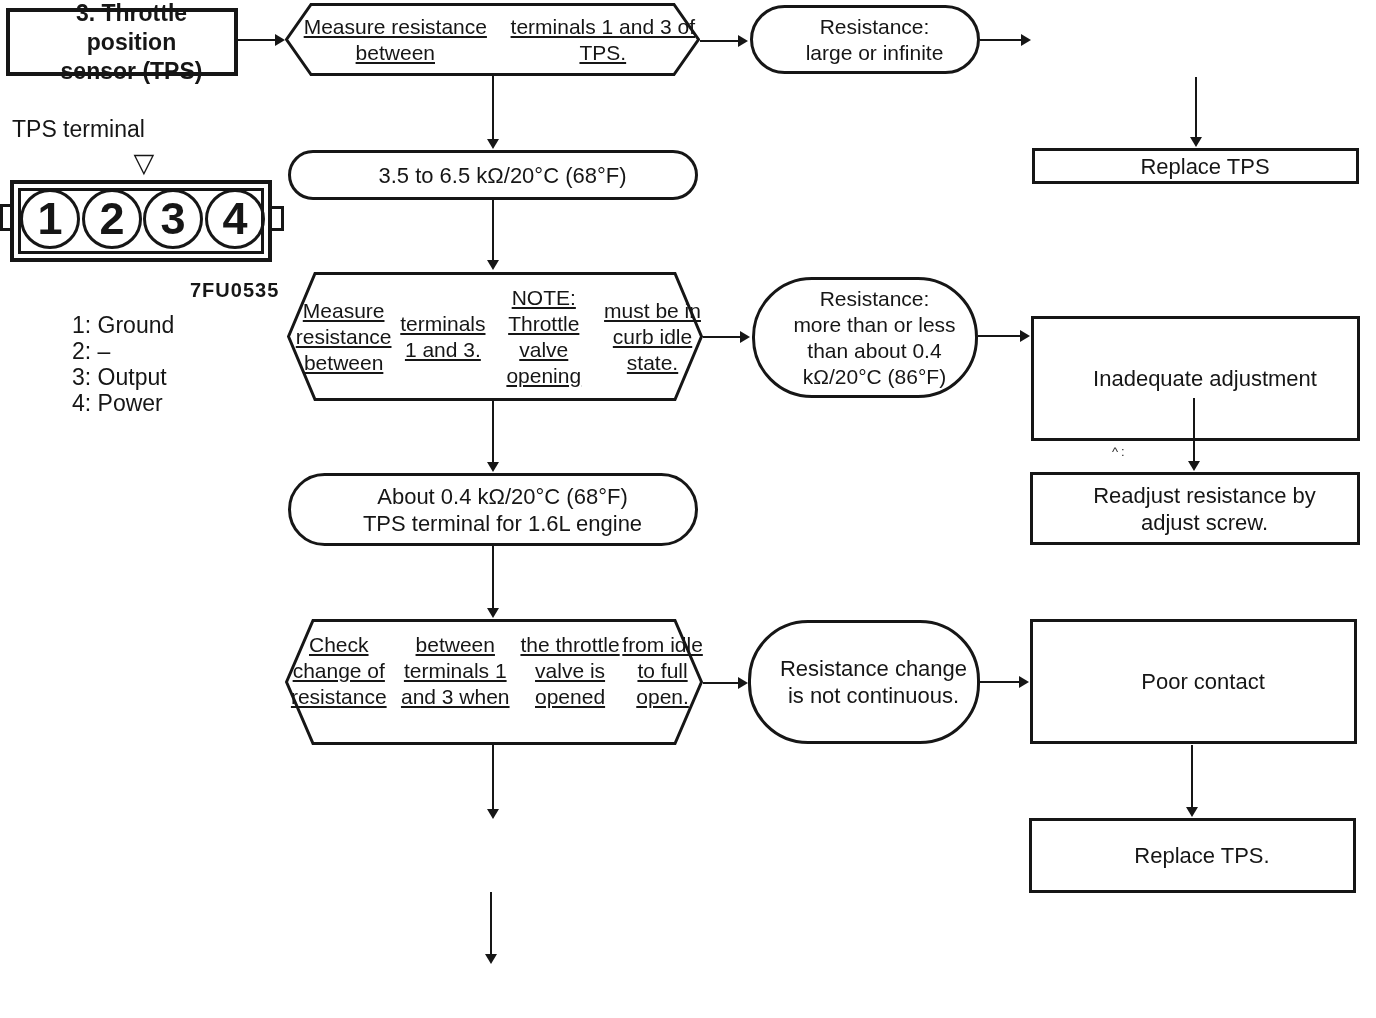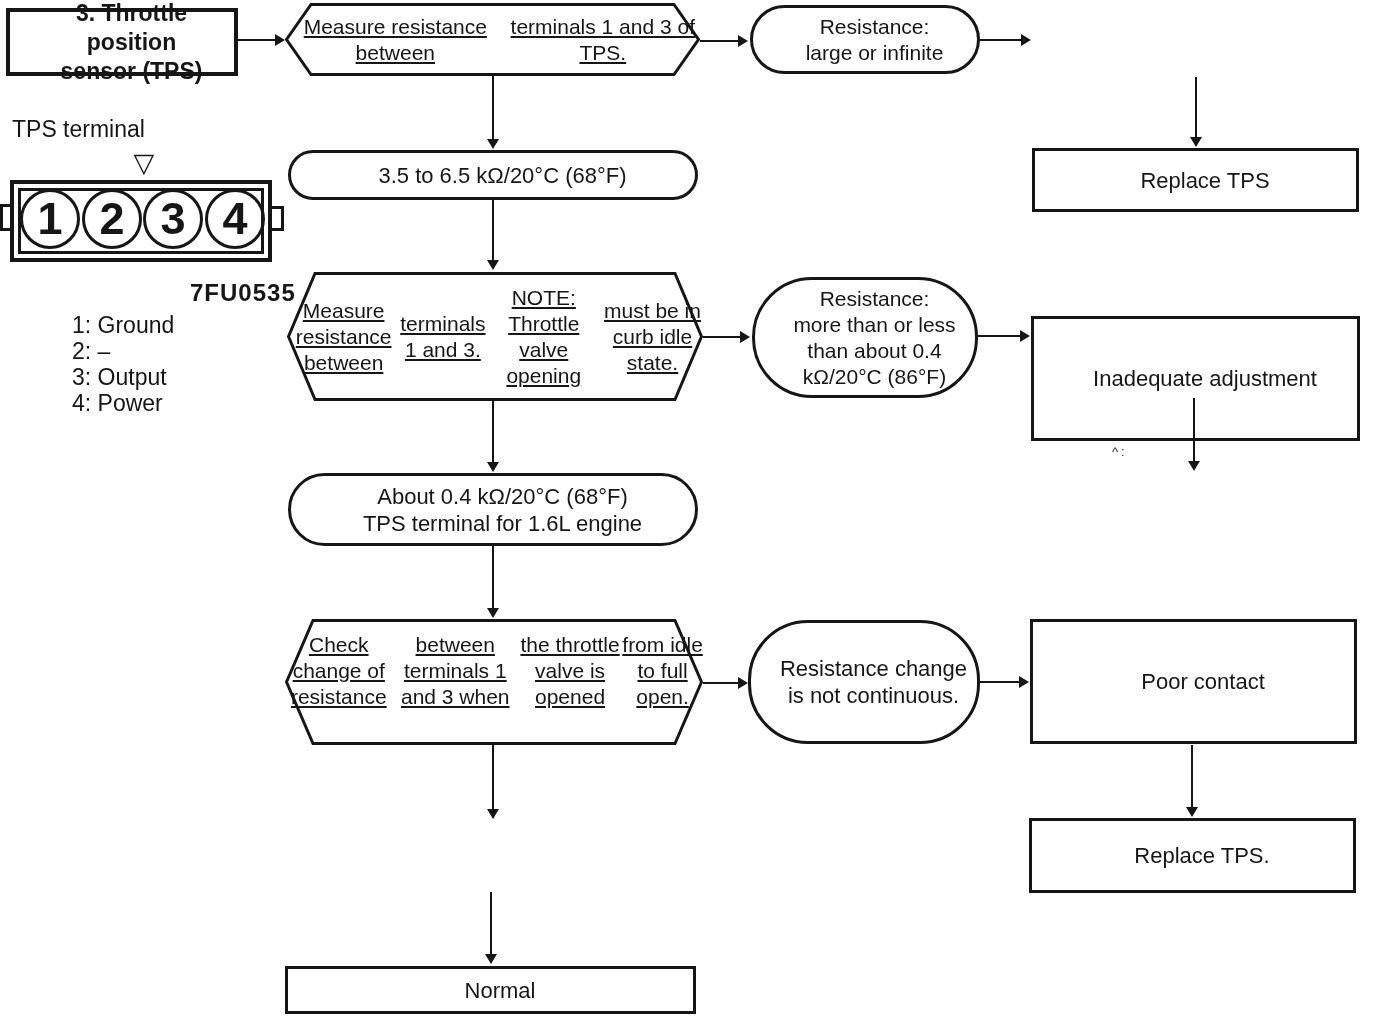--- a/index.html
+++ b/index.html
@@ -27,21 +27,21 @@
   .hline { position:absolute; height:0; border-top:2px solid #161616; }
   .vline { position:absolute; width:0; border-left:2px solid #161616; }
   .arr-r { position:absolute; width:0; height:0;
     border-top:6px solid transparent; border-bottom:6px solid transparent;
     border-left:10px solid #161616; }
   .arr-d { position:absolute; width:0; height:0;
     border-left:6px solid transparent; border-right:6px solid transparent;
     border-top:10px solid #161616; }
   .title-box { border-width:4px; font-weight:bold; font-size:23px; line-height:29px; }
   .caption { position:absolute; font-size:23px; }
-  .figcode { position:absolute; font-size:24px; font-weight:bold; letter-spacing:1px; }
+  .figcode { position:absolute; font-size:20px; font-weight:bold; letter-spacing:1px; }
   .legend { position:absolute; font-size:23px; line-height:26px; }
   .tri { position:absolute; font-size:27px; line-height:27px; }
   .pin-circle {
     position:absolute; width:60px; height:60px; border:3px solid #161616;
     border-radius:50%; background:transparent; box-sizing:border-box;
     display:flex; align-items:center; justify-content:center;
     font-weight:bold; font-size:45px;
   }
   .tab { position:absolute; border:3px solid #161616; background:#ffffff; box-sizing:border-box; }
   .smudge { position:absolute; font-size:13px; color:#2a2a2a; letter-spacing:3px; }
@@ -129,23 +129,20 @@
     </svg>
     <div class="node-text">
       <div>Check change of resistance</div>
       <div>between terminals 1 and 3 when</div>
       <div>the throttle valve is opened</div>
       <div>from idle to full open.</div>
     </div>
   </div>
 
 
-  <div class="box node-text-lg" style="left:285px;top:966px;width:411px;height:48px;">
-    <div>Normal</div>
-  </div>
 
   <div class="box stadium node-text" style="left:750px;top:5px;width:230px;height:69px;">
     <div>
       <div>Resistance:</div>
       <div>large or infinite</div>
     </div>
   </div>
 
   <div class="box blob60 node-text" style="left:752px;top:277px;width:226px;height:121px;">
     <div>
@@ -157,28 +154,34 @@
   </div>
 
   <div class="box blob60 node-text-lg" style="left:748px;top:620px;width:232px;height:124px;">
     <div>
       <div>Resistance change</div>
       <div>is not continuous.</div>
     </div>
   </div>
 
 
-  <div class="box node-text-lg" style="left:1032px;top:148px;width:327px;height:64px;">
+  <div class="box node-text-lg" style="left:1032px;top:148px;width:327px;height:36px;">
     <div>Replace TPS</div>
   </div>
 
   <div class="box node-text-lg" style="left:1031px;top:272px;width:329px;height:125px;margin-top:44px;">
     <div>Inadequate adjustment</div>
   </div>
 
+  <div class="box node-text-lg" style="left:1030px;top:472px;width:330px;height:73px;">
+    <div>
+      <div>Readjust resistance by</div>
+      <div>adjust screw.</div>
+    </div>
+  </div>
 
   <div class="box node-text-lg" style="left:1030px;top:619px;width:327px;height:125px;">
     <div>Poor contact</div>
   </div>
 
   <div class="box node-text-lg" style="left:1029px;top:818px;width:327px;height:75px;">
     <div>Replace TPS.</div>
   </div>
 
   <div class="hline" style="left:238px;top:39px;width:42px;"></div>

